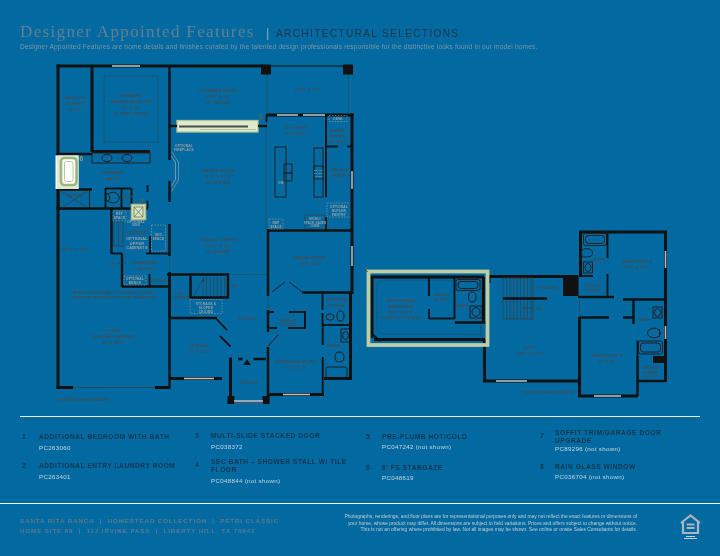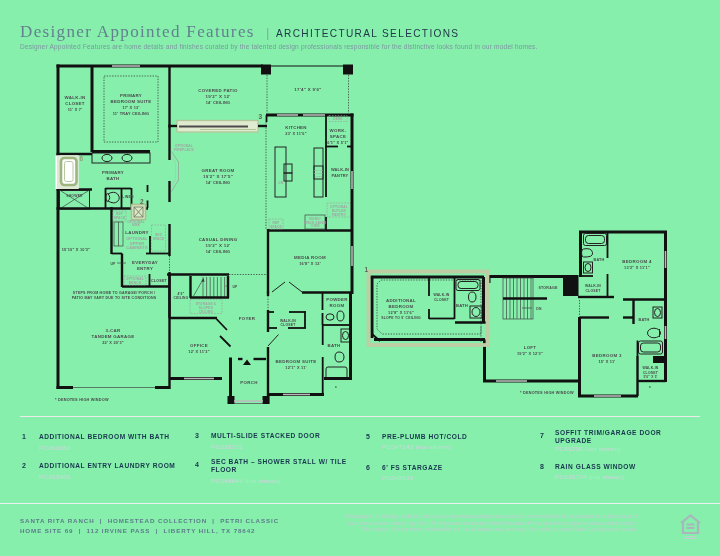--- a/index.html
+++ b/index.html
@@ -1,16 +1,16 @@
 <!DOCTYPE html>
 <html><head>
 <meta charset="utf-8">
 <style>
   html,body{margin:0;padding:0;background:#ffffff;}
-  #page{width:720px;height:556px;position:relative;background:#86efac;overflow:hidden;}
+  #page{width:720px;height:556px;position:relative;background:#0369a1;overflow:hidden;}
   svg{display:block;}
   .w3{stroke:#111;stroke-width:3;fill:none;}
   .w25{stroke:#111;stroke-width:2.4;fill:none;}
   .w2{stroke:#111;stroke-width:1.8;fill:none;}
   .w1{stroke:#222;stroke-width:1;fill:none;}
   .thin{stroke:#3a3a3a;stroke-width:0.65;fill:none;}
   .dash{stroke:#3a3a3a;stroke-width:0.75;fill:none;stroke-dasharray:1.4,1.3;}
   .dashg{stroke:#9a9a9a;stroke-width:0.65;fill:none;stroke-dasharray:1.6,1.3;}
   .win{stroke:#bbb;stroke-width:1.6;fill:none;}
   .t{font-family:"Liberation Sans",sans-serif;font-size:4.4px;fill:#4a4a4a;letter-spacing:0.3px;text-anchor:middle;font-weight:bold;}

